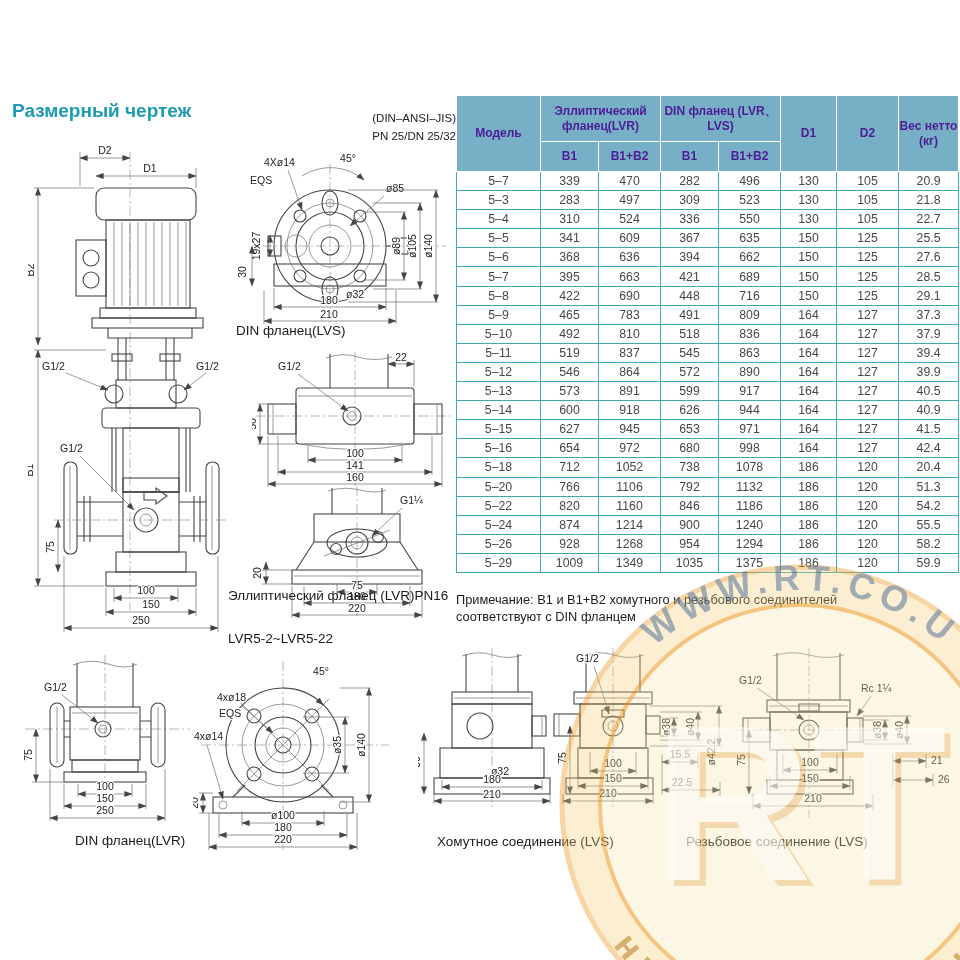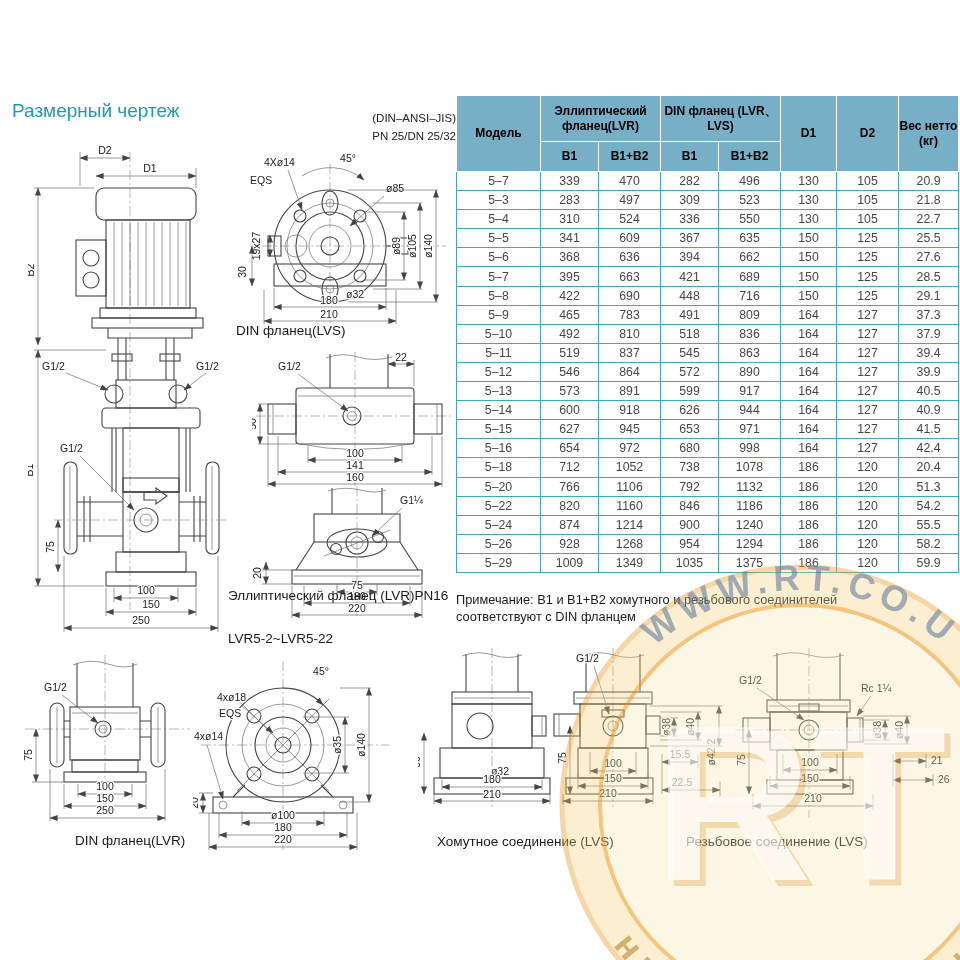--- a/index.html
+++ b/index.html
@@ -1,22 +1,22 @@
 <!DOCTYPE html>
 <html><head>
 <meta charset="utf-8">
 <style>
   html,body{margin:0;padding:0;}
   .page{position:relative;width:960px;height:960px;background:#ffffff;overflow:hidden;
         font-family:"Liberation Sans",sans-serif;}
-  .title{position:absolute;left:12px;top:100px;font-size:19px;font-weight:normal;color:#1d9ab4;}
+  .title{position:absolute;left:12px;top:100px;font-size:19px;font-weight:bold;color:#1d9ab4;}
   
   .dim-table{position:absolute;left:456px;top:95px;width:502px;border-collapse:collapse;
              table-layout:fixed;border:1.6px solid #3fabb0;}
-  .dim-table th{background:#76afc6;color:#000000;border:1.6px solid #ffffff;font-size:12px;
+  .dim-table th{background:#76afc6;color:#4c1d95;border:1.6px solid #ffffff;font-size:12px;
                 font-weight:bold;padding:1px 0;line-height:1.18;text-align:center;}
   .dim-table thead tr:first-child{height:46px;}
   .dim-table thead tr:last-child{height:30px;}
   .dim-table td{border:1.4px solid #3fabb0;font-size:12.3px;color:#474747;text-align:center;
                 height:18.1px;padding:0;background:#ffffff;}
   .note{position:absolute;left:456px;top:591px;width:500px;font-size:12.8px;color:#1c1c1c;line-height:1.35;}
   .cap{position:absolute;font-size:13.5px;color:#1a1a1a;}
   
   .dwg{position:absolute;}
   .dwg .s{stroke:#454545;fill:none;stroke-width:1.1;}

